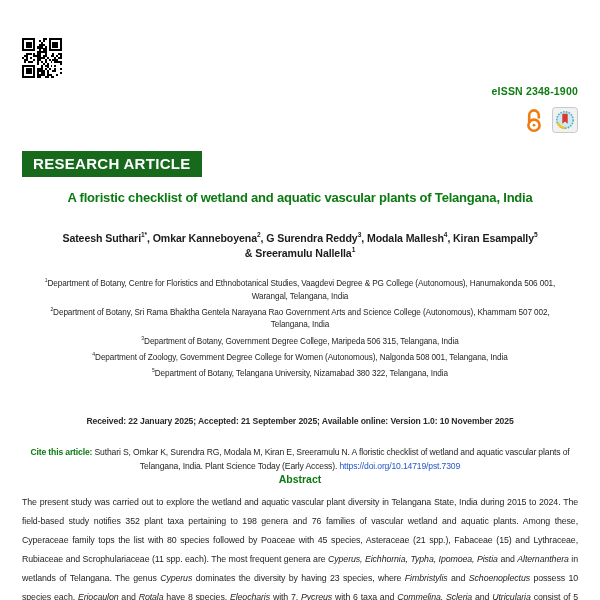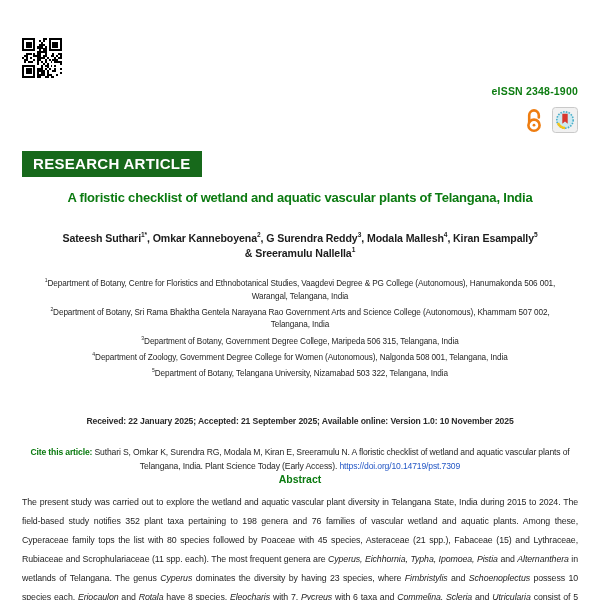--- a/index.html
+++ b/index.html
@@ -225,21 +225,21 @@
 
   <h1 class="title">A floristic checklist of wetland and aquatic vascular plants of Telangana, India</h1>
 
   <div class="authors"><span>Sateesh Suthari</span><sup>1*</sup><span>, Omkar Kanneboyena</span><sup>2</sup><span>, G Surendra Reddy</span><sup>3</sup><span>, Modala Mallesh</span><sup>4</sup><span>, Kiran Esampally</span><sup>5</sup><span> &amp; Sreeramulu Nallella</span><sup>1</sup></div>
 
   <div class="affils">
     <div class="affil"><sup>1</sup><span>Department of Botany, Centre for Floristics and Ethnobotanical Studies, Vaagdevi Degree &amp; PG College (Autonomous), Hanumakonda 506 001, Warangal, Telangana, India</span></div>
     <div class="affil"><sup>2</sup><span>Department of Botany, Sri Rama Bhaktha Gentela Narayana Rao Government Arts and Science College (Autonomous), Khammam 507 002, Telangana, India</span></div>
     <div class="affil"><sup>3</sup><span>Department of Botany, Government Degree College, Maripeda 506 315, Telangana, India</span></div>
     <div class="affil"><sup>4</sup><span>Department of Zoology, Government Degree College for Women (Autonomous), Nalgonda 508 001, Telangana, India</span></div>
-    <div class="affil"><sup>5</sup><span>Department of Botany, Telangana University, Nizamabad 503 322, Telangana, India</span></div>
+    <div class="affil"><sup>5</sup><span>Department of Botany, Telangana University, Nizamabad 380 322, Telangana, India</span></div>
   </div>
 
 
   <div class="dates">Received: 22 January 2025; Accepted: 21 September 2025; Available online: Version 1.0: 10 November 2025</div>
 
   <div class="cite"><span class="label">Cite this article: </span><span>Suthari S, Omkar K, Surendra RG, Modala M, Kiran E, Sreeramulu N. A floristic checklist of wetland and aquatic vascular plants of Telangana, India. Plant Science Today (Early Access). </span><span class="link">https://doi.org/10.14719/pst.7309</span></div>
 
   <div class="abs-head">Abstract</div>
   <p class="abs-body"><span>The present study was carried out to explore the wetland and aquatic vascular plant diversity in Telangana State, India during 2015 to 2024. The field-based study notifies 352 plant taxa pertaining to 198 genera and 76 families of vascular wetland and aquatic plants. Among these, Cyperaceae family tops the list with 80 species followed by Poaceae with 45 species, Asteraceae (21 spp.), Fabaceae (15) and Lythraceae, Rubiaceae and Scrophulariaceae (11 spp. each). The most frequent genera are </span><i>Cyperus, Eichhornia, Typha, Ipomoea, Pistia</i><span> and </span><i>Alternanthera</i><span> in wetlands of Telangana. The genus </span><i>Cyperus</i><span> dominates the diversity by having 23 species, where </span><i>Fimbristylis</i><span> and </span><i>Schoenoplectus</i><span> possess 10 species each, </span><i>Eriocaulon</i><span> and </span><i>Rotala</i><span> have 8 species, </span><i>Eleocharis</i><span> with 7, </span><i>Pycreus</i><span> with 6 taxa and </span><i>Commelina, Scleria</i><span> and </span><i>Utricularia</i><span> consist of 5 species each, and the remaining genera are represented by fewer species in the wetland habitats of the state.</span></p>
 

